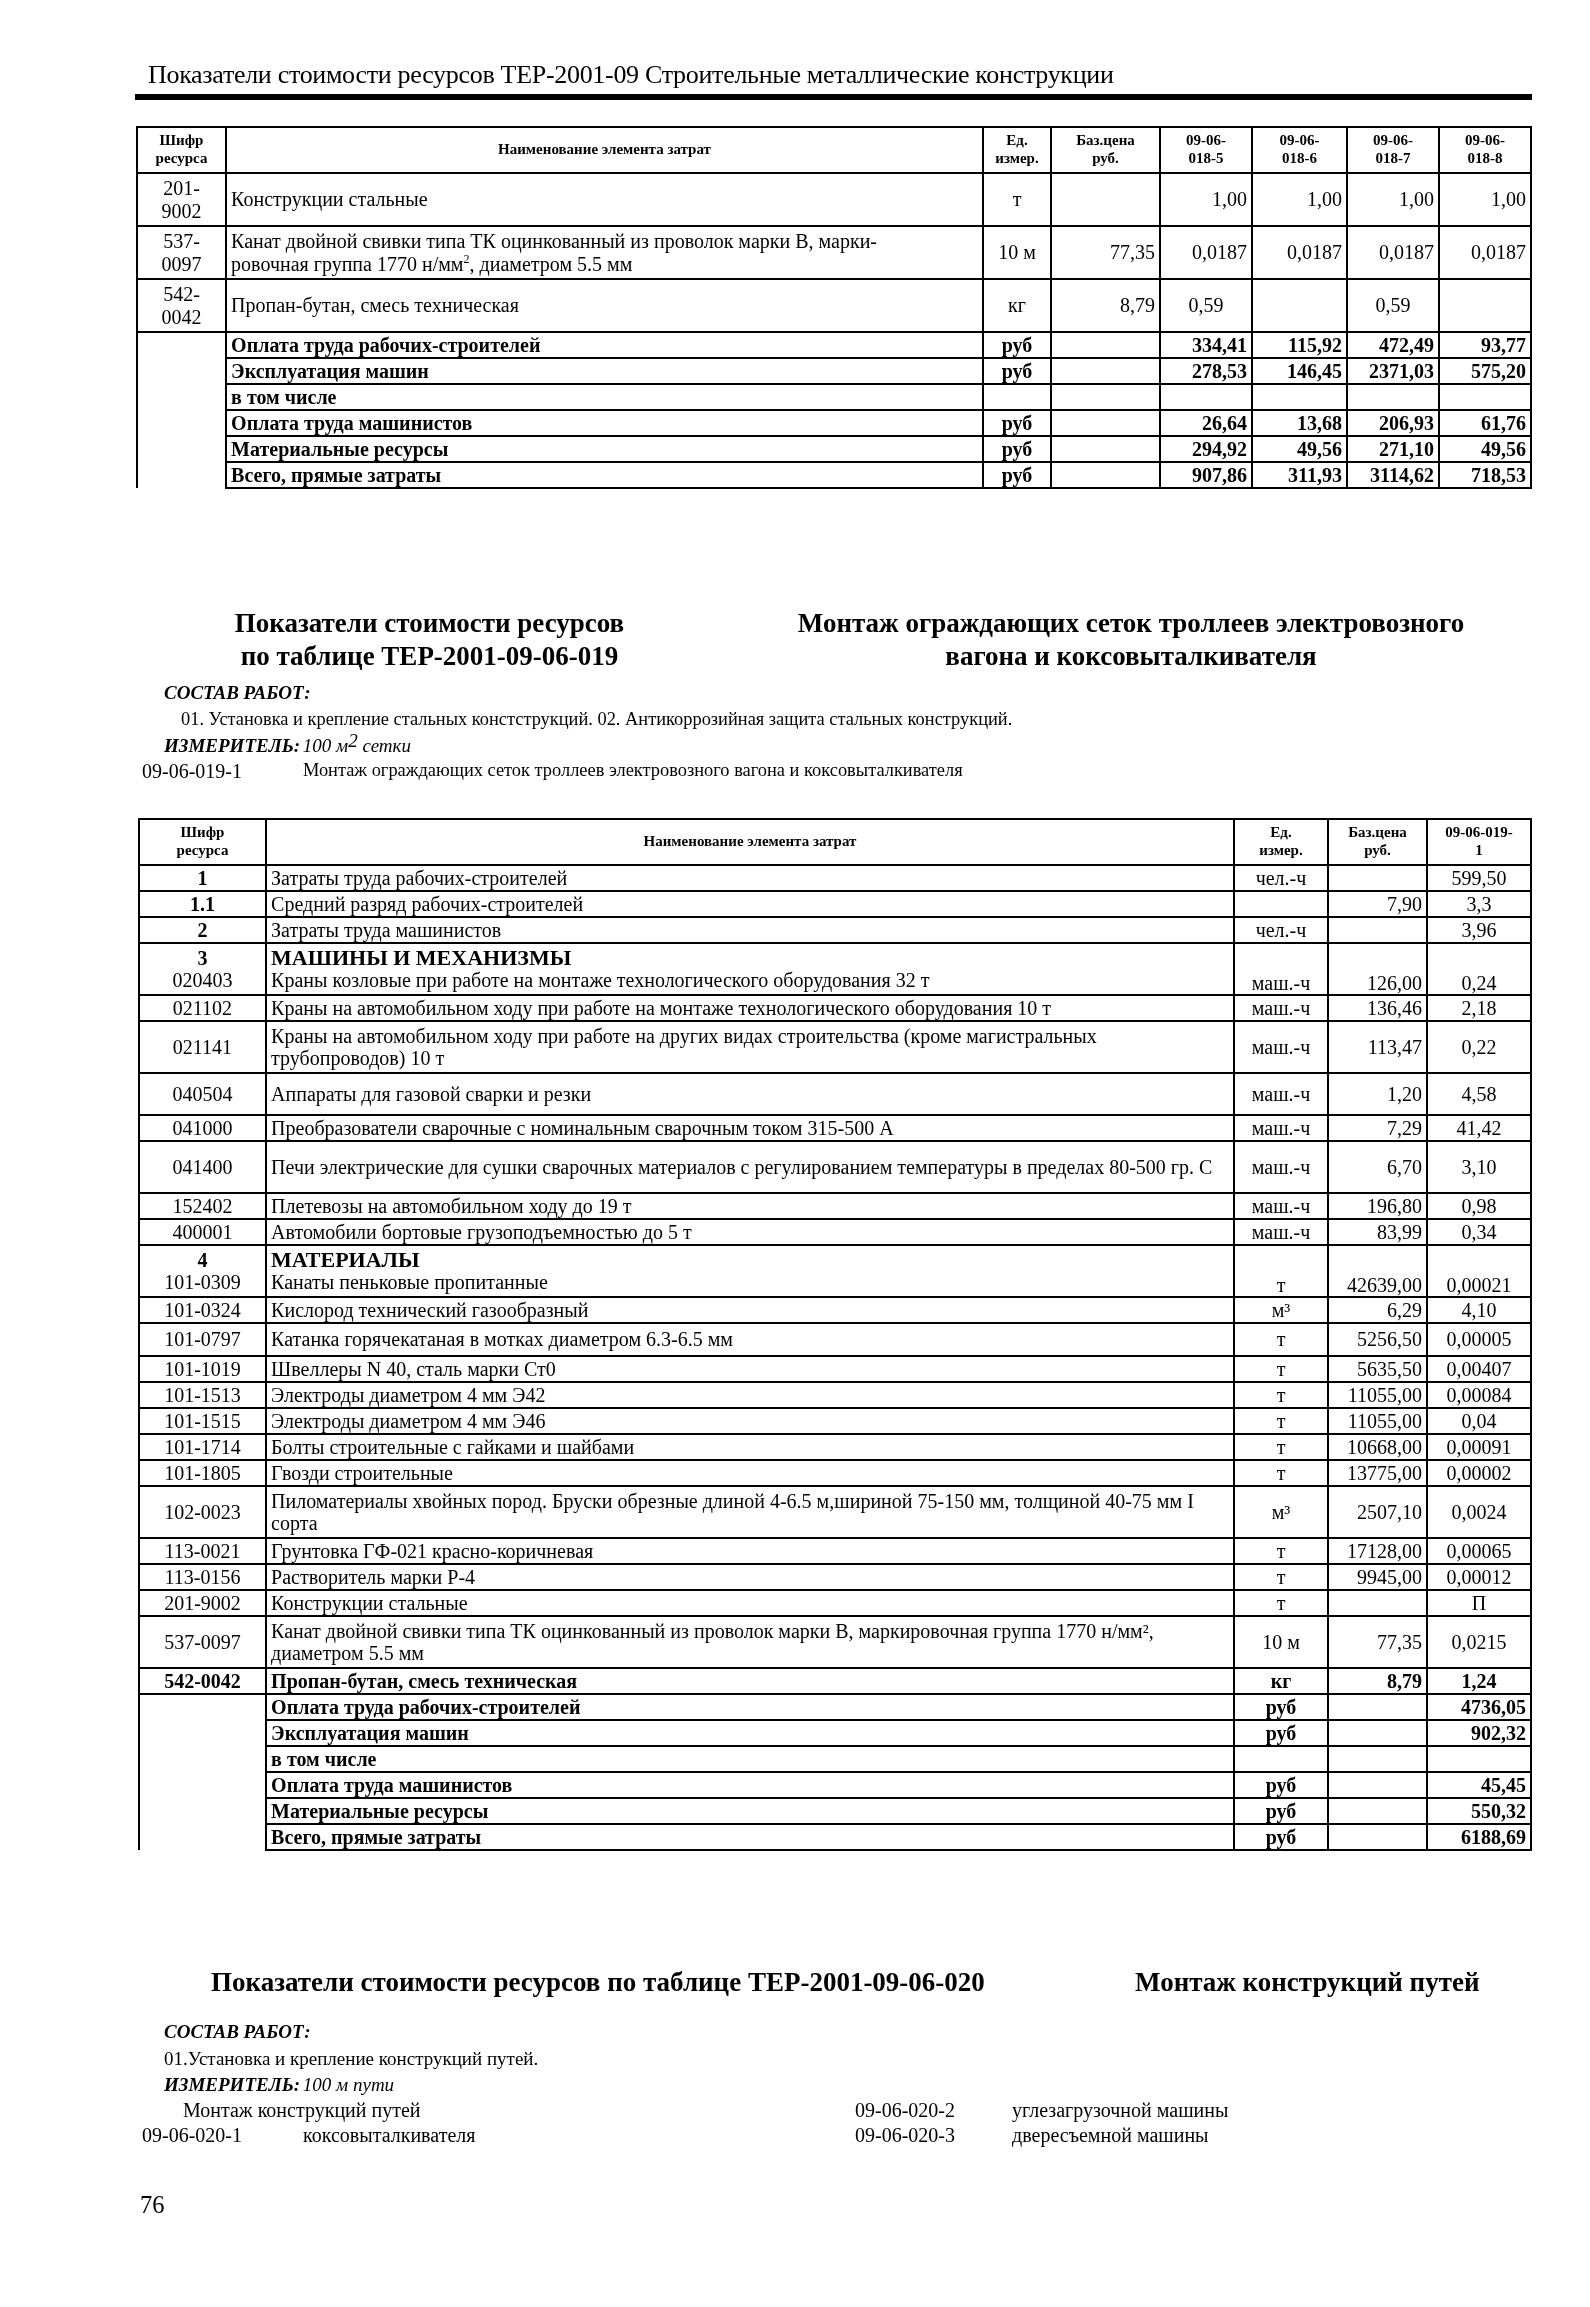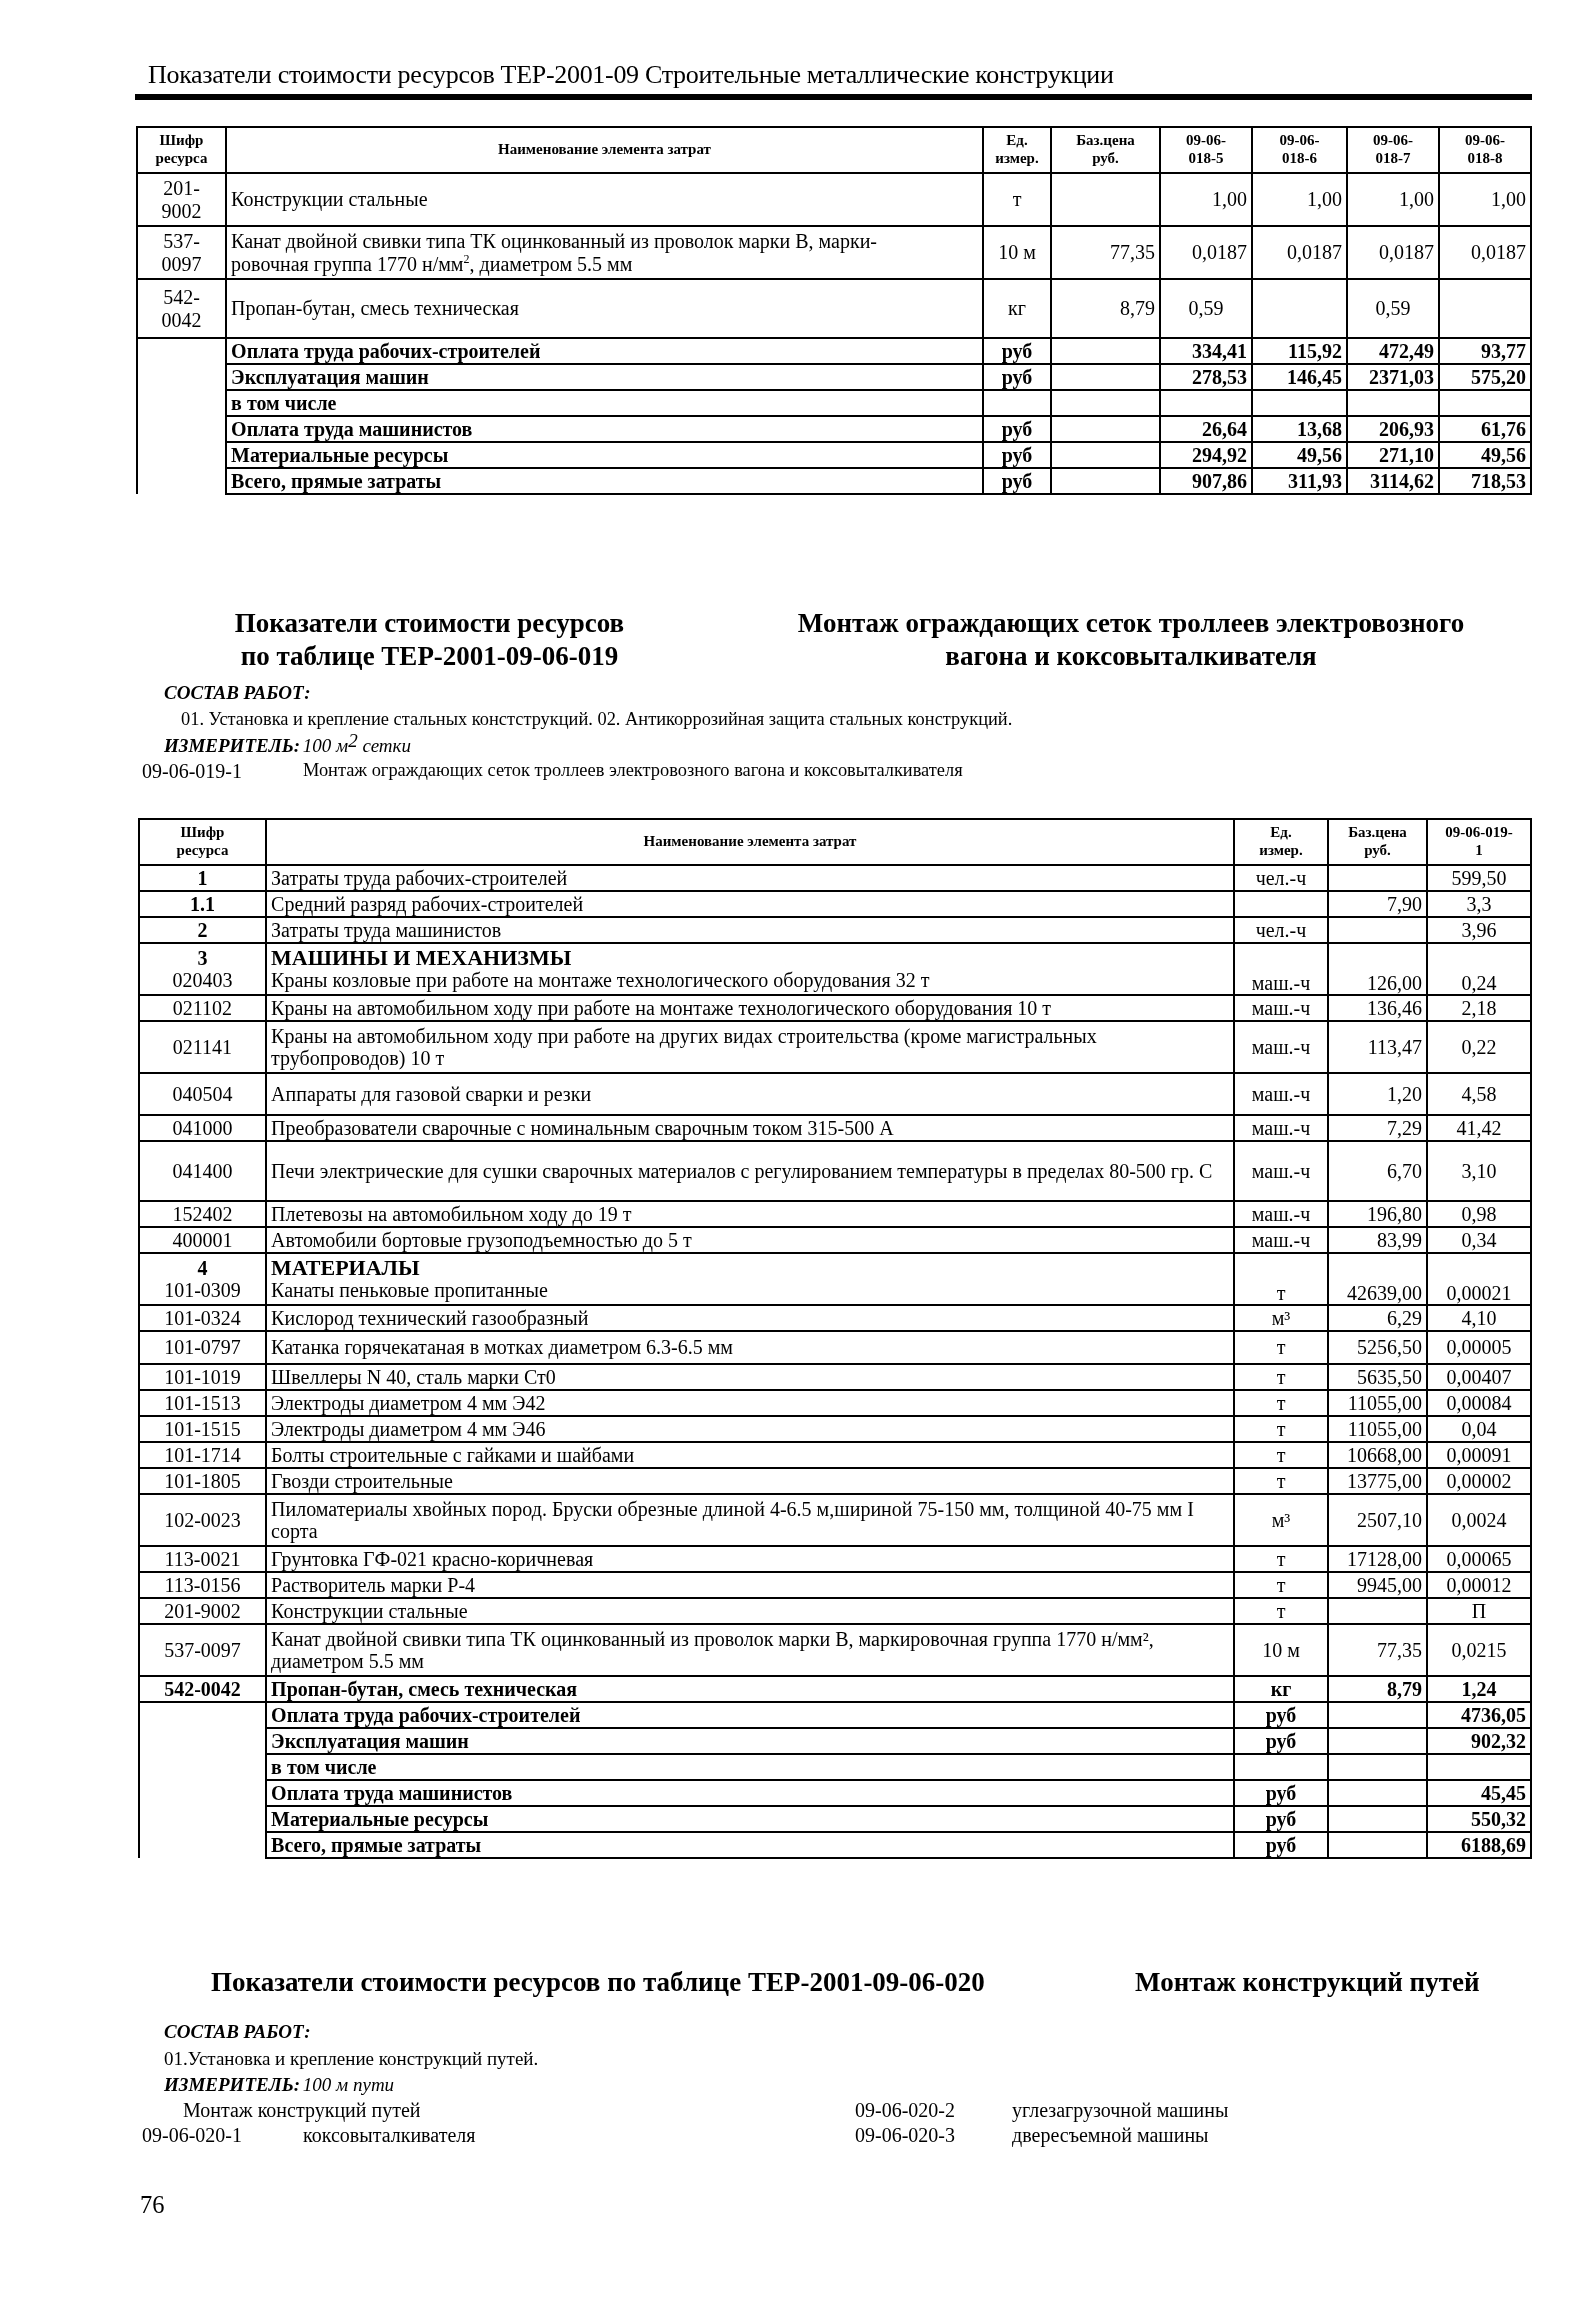--- a/index.html
+++ b/index.html
@@ -63,21 +63,21 @@
     <tr style="height:53px">
       <td class="c"><span>537-</span><br><span>0097</span></td>
       <td><span>Канат двойной свивки типа ТК оцинкованный из проволок марки В, марки-</span><br><span>ровочная группа 1770 н/мм</span><sup>2</sup><span>, диаметром 5.5 мм</span></td>
       <td class="c">10 м</td>
       <td class="r">77,35</td>
       <td class="r">0,0187</td>
       <td class="r">0,0187</td>
       <td class="r">0,0187</td>
       <td class="r">0,0187</td>
     </tr>
-    <tr style="height:59px">
+    <tr style="height:53px">
       <td class="c"><span>542-</span><br><span>0042</span></td>
       <td>Пропан-бутан, смесь техническая</td>
       <td class="c">кг</td>
       <td class="r">8,79</td>
       <td class="c">0,59</td>
       <td class="c"></td>
       <td class="c">0,59</td>
       <td class="c"></td>
     </tr>
   </tbody>
@@ -235,21 +235,21 @@
         <td class="r">1,20</td>
         <td class="c">4,58</td>
       </tr>
       <tr style="height: 26px;">
         <td class="c">041000</td>
         <td>Преобразователи сварочные с номинальным сварочным током 315-500 А</td>
         <td class="c">маш.-ч</td>
         <td class="r">7,29</td>
         <td class="c">41,42</td>
       </tr>
-      <tr style="height: 60px;">
+      <tr style="height: 52px;">
         <td class="c">041400</td>
         <td>Печи электрические для сушки сварочных материалов с регулированием температуры в пределах 80-500 гр. С</td>
         <td class="c">маш.-ч</td>
         <td class="r">6,70</td>
         <td class="c">3,10</td>
       </tr>
       <tr style="height: 26px;">
         <td class="c">152402</td>
         <td>Плетевозы на автомобильном ходу до 19 т</td>
         <td class="c">маш.-ч</td>

